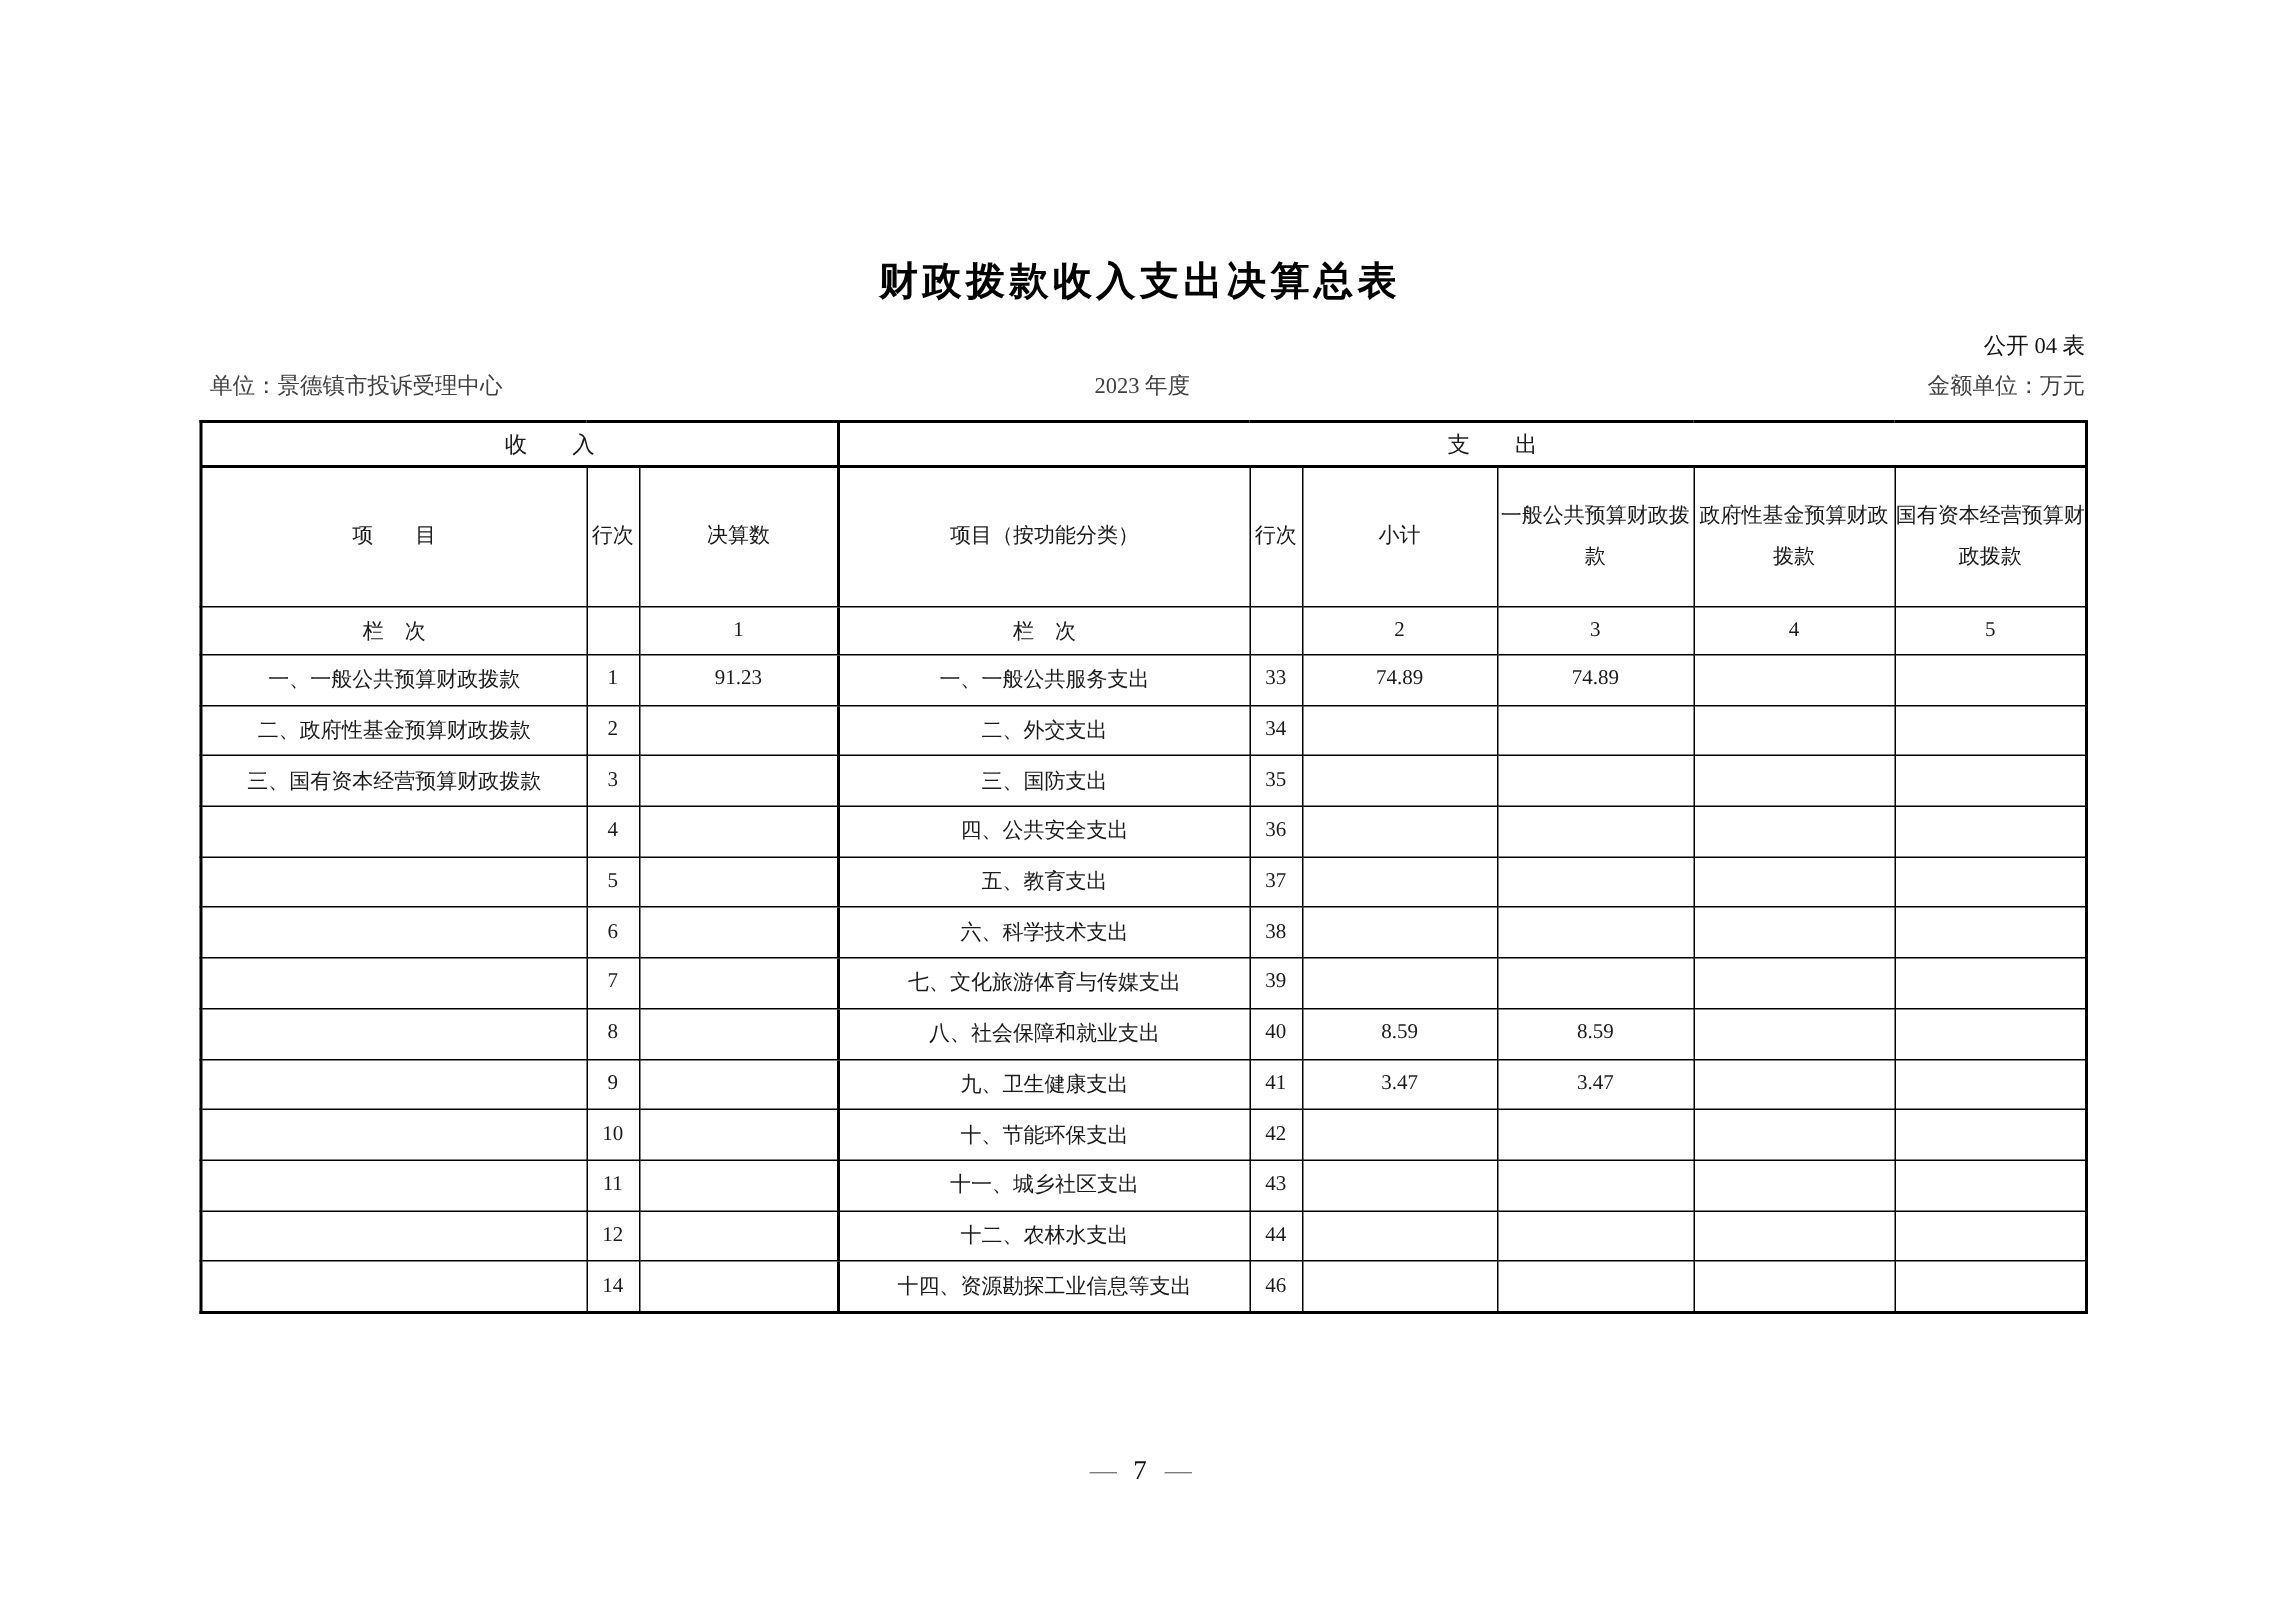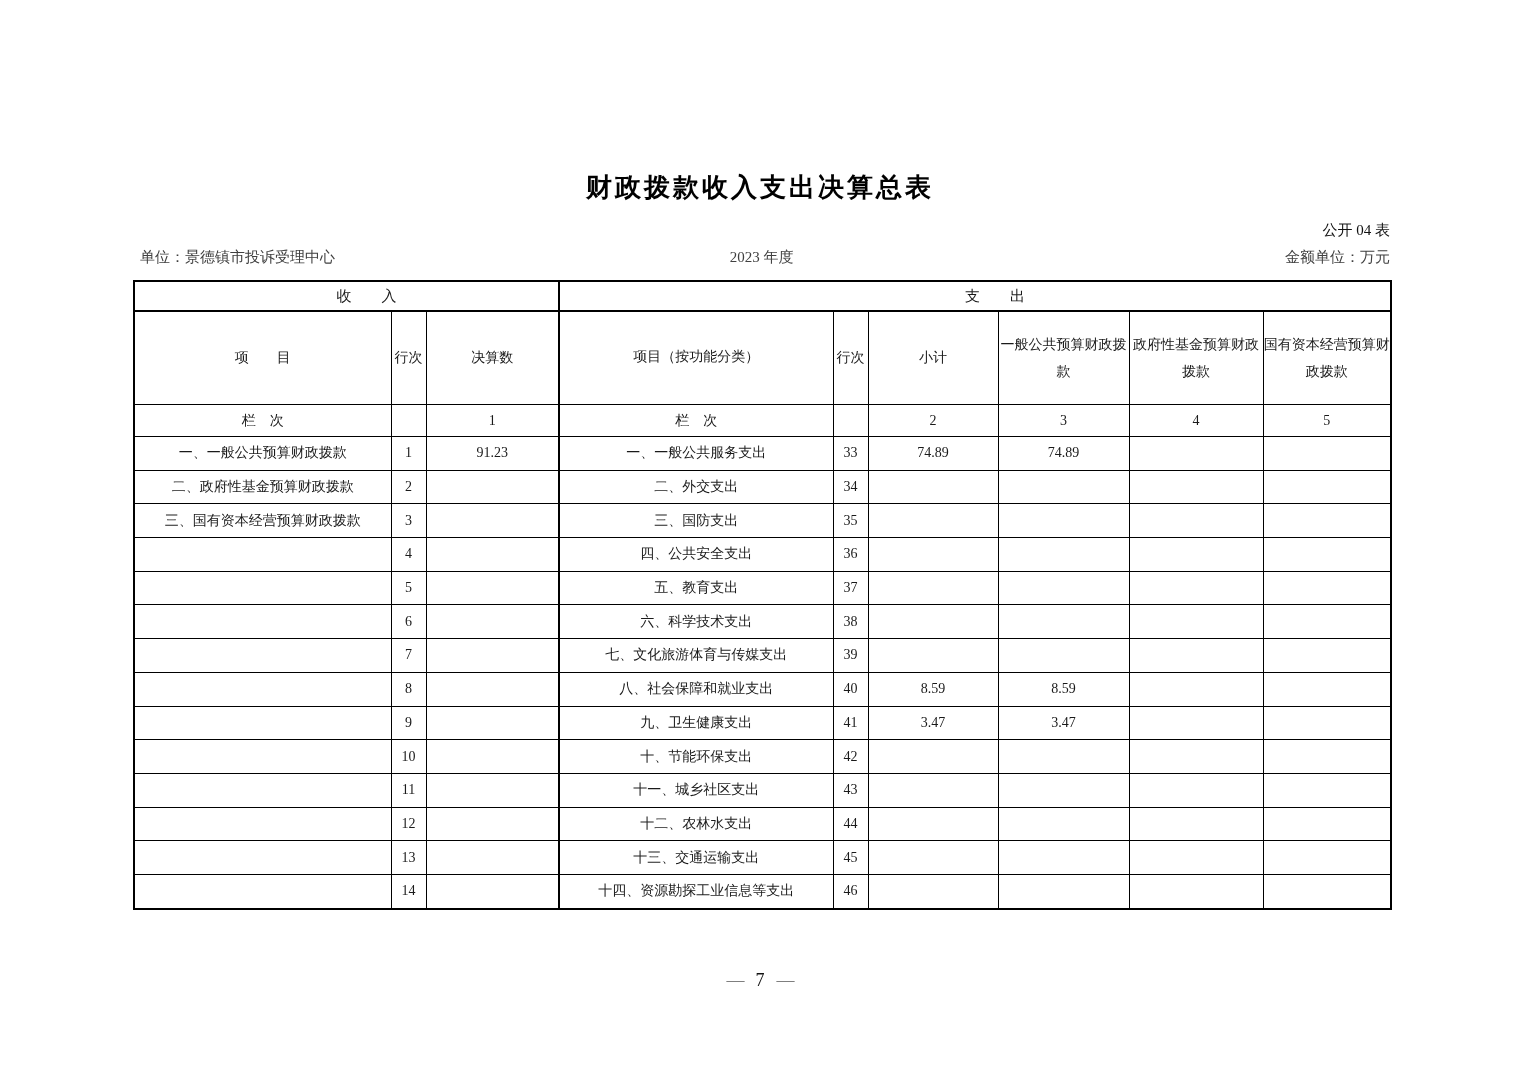--- a/index.html
+++ b/index.html
@@ -33,21 +33,21 @@
     padding:0;
     text-align:center;vertical-align:middle;
     overflow:hidden;
   }
   table.fiscal{border:2px solid #000;}
   tr.r-band td{height:28px;font-size:15px;padding-left:40px;}
   tr.r-band{border-bottom:2px solid #000;}
   tr.r-band td{border-bottom:2px solid #000;}
   tr.r-head td{height:92px;line-height:1.95;margin-top:47px;}
   tr.r-index td{height:31px;}
-  td.sec{border-left:2px solid #000 !important;font-family:Liberation Mono, monospace;}
+  td.sec{border-left:2px solid #000 !important;}
   td.vhead{line-height:2.5;padding:0 6px;}
   td.wraphead{padding:0 12px;}
   td.item{text-align:left;padding-left:8px;padding-right:4px;}
   td.num{text-align:right;padding-right:7px;}
   td.rowno{text-align:center;}
   tbody.data tr td{height:32.7px;}
 
   .pager{
     position:absolute;left:0;top:970px;width:1520px;text-align:center;
     font-size:18px;color:#111;
@@ -236,31 +236,20 @@
         <td class="num"></td>
         <td class="item sec">十二、农林水支出</td>
         <td class="rowno">44</td>
         <td class="num"></td>
         <td class="num"></td>
         <td class="num"></td>
         <td class="num"></td>
       </tr>
       <tr>
         <td class="item"></td>
-        <td class="rowno">13</td>
-        <td class="num"></td>
-        <td class="item sec">十三、交通运输支出</td>
-        <td class="rowno">45</td>
-        <td class="num"></td>
-        <td class="num"></td>
-        <td class="num"></td>
-        <td class="num"></td>
-      </tr>
-      <tr>
-        <td class="item"></td>
         <td class="rowno">14</td>
         <td class="num"></td>
         <td class="item sec">十四、资源勘探工业信息等支出</td>
         <td class="rowno">46</td>
         <td class="num"></td>
         <td class="num"></td>
         <td class="num"></td>
         <td class="num"></td>
       </tr>
     </tbody>

